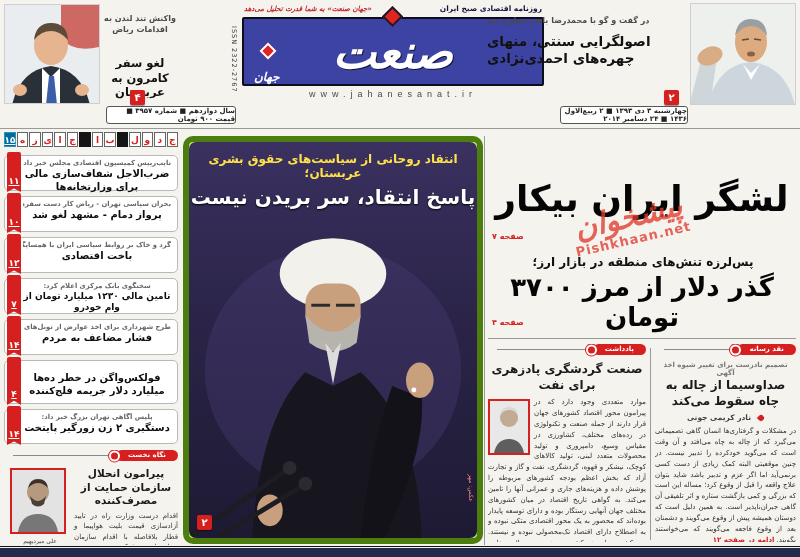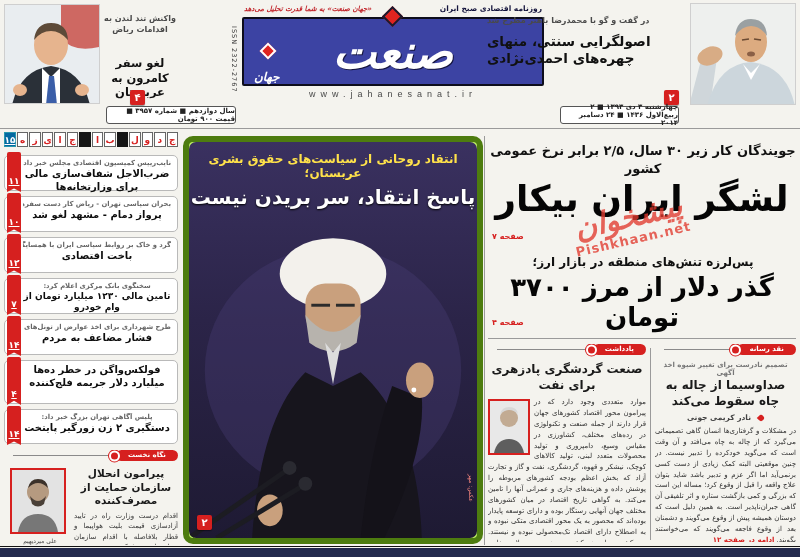--- a/index.html
+++ b/index.html
@@ -161,21 +161,21 @@
       <path d="M54 60 l8 9 9 -9 l-9 16z" fill="#fff"></path>
       <ellipse cx="62" cy="38" rx="16" ry="20" fill="#dcab80"></ellipse>
       <path d="M46 32 q2 -17 16 -17 q15 0 16 17 q-7 -10 -16 -10 q-9 0 -16 10z" fill="#9aa0a2"></path>
       <line x1="53" y1="36" x2="60" y2="35" stroke="#6b4a32" stroke-width="1.5"></line>
       <line x1="65" y1="35" x2="72" y2="36" stroke="#6b4a32" stroke-width="1.5"></line>
       <ellipse cx="62" cy="50" rx="4" ry="2.5" fill="#8a5f45"></ellipse>
     </svg>
   </div>
 
   <div class="abs date-box" style="left:106px;top:106px;width:130px;height:18px">سال دوازدهم ■ شماره ۳۹۵۷ ■ قیمت ۹۰۰ تومان</div>
-  <div class="abs date-box" style="left:560px;top:106px;width:119px;height:18px">چهارشنبه ۳ دی ۱۳۹۳ ■ ۲ ربیع‌الاول ۱۴۳۶ ■ ۲۴ دسامبر ۲۰۱۴</div>
+  <div class="abs date-box" style="left:560px;top:106px;width:128px;height:18px">چهارشنبه ۳ دی ۱۳۹۳ ■ ۲ ربیع‌الاول ۱۴۳۶ ■ ۲۴ دسامبر ۲۰۱۴</div>
   <div class="abs rule" style="left:0;top:128px;width:800px;height:1px"></div>
 
   <div class="abs cw" style="left:4px;top:132px;width:174px">
     <span class="cw-cell">ج</span>
     <span class="cw-cell">د</span>
     <span class="cw-cell">و</span>
     <span class="cw-cell">ل</span>
     <span class="cw-cell cw-black"></span>
     <span class="cw-cell">ب</span>
     <span class="cw-cell">ا</span>
@@ -208,21 +208,21 @@
     <div class="k">سخنگوی بانک مرکزی اعلام کرد:</div>
     <div class="h" style="font-size:9px">تامین مالی ۱۲۳۰ میلیارد تومان از وام خودرو</div>
   </div>
   <div class="item" style="top:319px;height:36px">
     <span class="tab">۱۴</span>
     <div class="k">طرح شهرداری برای اخذ عوارض از تونل‌های تهران!</div>
     <div class="h">فشار مضاعف به مردم</div>
   </div>
   <div class="item" style="top:360px;height:44px">
     <span class="tab">۴</span>
-    <div class="h" style="margin-top:0">فولکس‌واگن در خطر ده‌ها میلیارد دلار جریمه فلج‌کننده</div>
+    <div class="h" style="margin-top:8px">فولکس‌واگن در خطر ده‌ها میلیارد دلار جریمه فلج‌کننده</div>
   </div>
   <div class="item" style="top:409px;height:35px">
     <span class="tab">۱۴</span>
     <div class="k">پلیس آگاهی تهران بزرگ خبر داد:</div>
     <div class="h">دستگیری ۲ زن زورگیر پایتخت</div>
   </div>
 
   <div class="abs" style="left:4px;top:450px;width:174px;height:95px;overflow:hidden">
     <div class="pill-row">
       <span class="pill">نگاه نخست</span>
@@ -266,21 +266,20 @@
         </g>
         <circle cx="102" cy="249" r="7" fill="#2a2a31"></circle>
         <circle cx="118" cy="265" r="7" fill="#2a2a31"></circle>
       </svg>
       <div class="badge abs" style="left:8px;bottom:8px;z-index:4">۲</div>
       <div class="card-credit">عکس: مهر</div>
     </div>
   </div>
   <div class="abs rule" style="left:484px;top:136px;width:1px;height:409px"></div>
 
-  <div class="abs lead-kicker" style="left:490px;top:142px;width:306px">جویندگان کار زیر ۳۰ سال، ۲/۵ برابر نرخ عمومی کشور</div>
   <div class="abs lead-head" style="left:487px;top:178px;width:310px">لشگر ایران بیکار</div>
   <div class="abs page-ref" style="left:492px;top:232px">صفحه ۷</div>
 
   <div class="abs wm" style="left:545px;top:202px;width:170px">
     <div class="wm-fa">پیشخوان</div>
     <div class="wm-en">Pishkhaan.net</div>
   </div>
 
   <div class="abs lead-kicker" style="left:490px;top:254px;width:306px;font-size:12px">پس‌لرزه تنش‌های منطقه در بازار ارز؛</div>
   <div class="abs d-head" style="left:487px;top:272px;width:310px">گذر دلار از مرز ۳۷۰۰ تومان</div>

